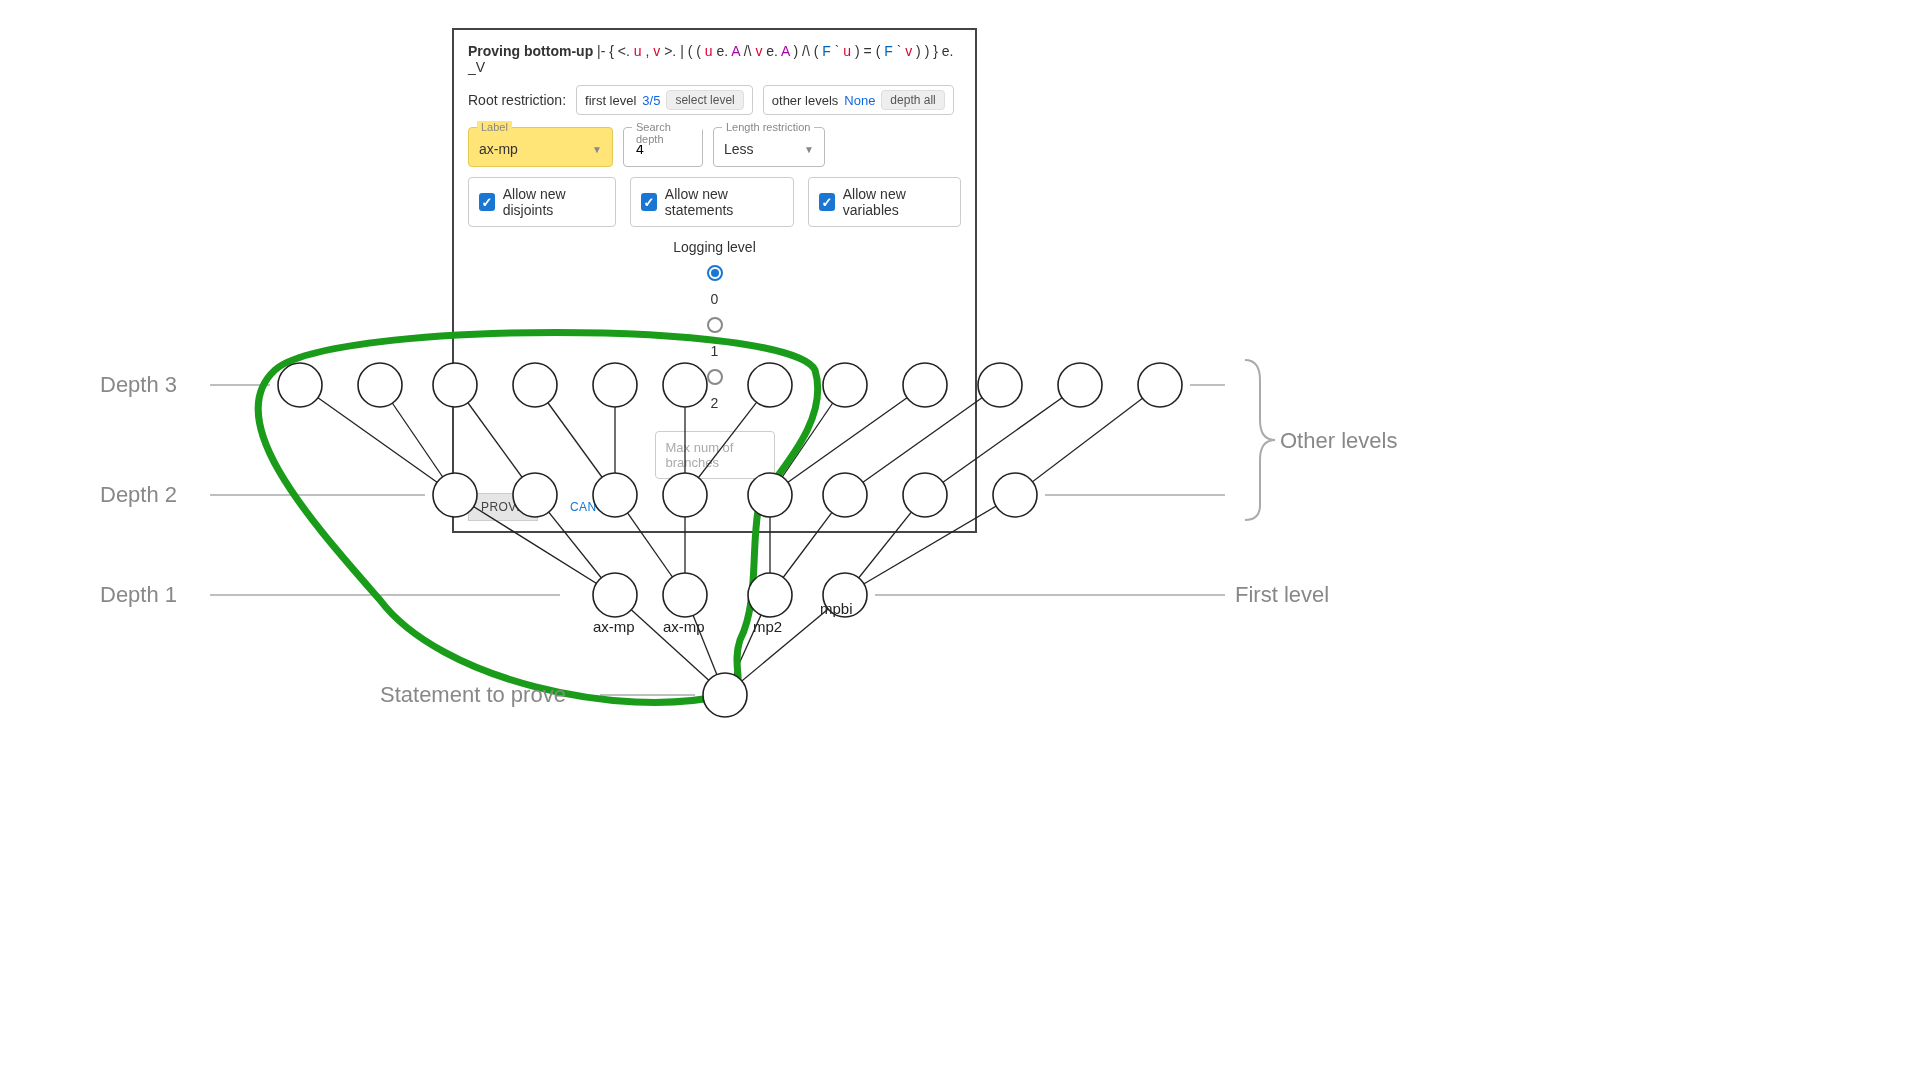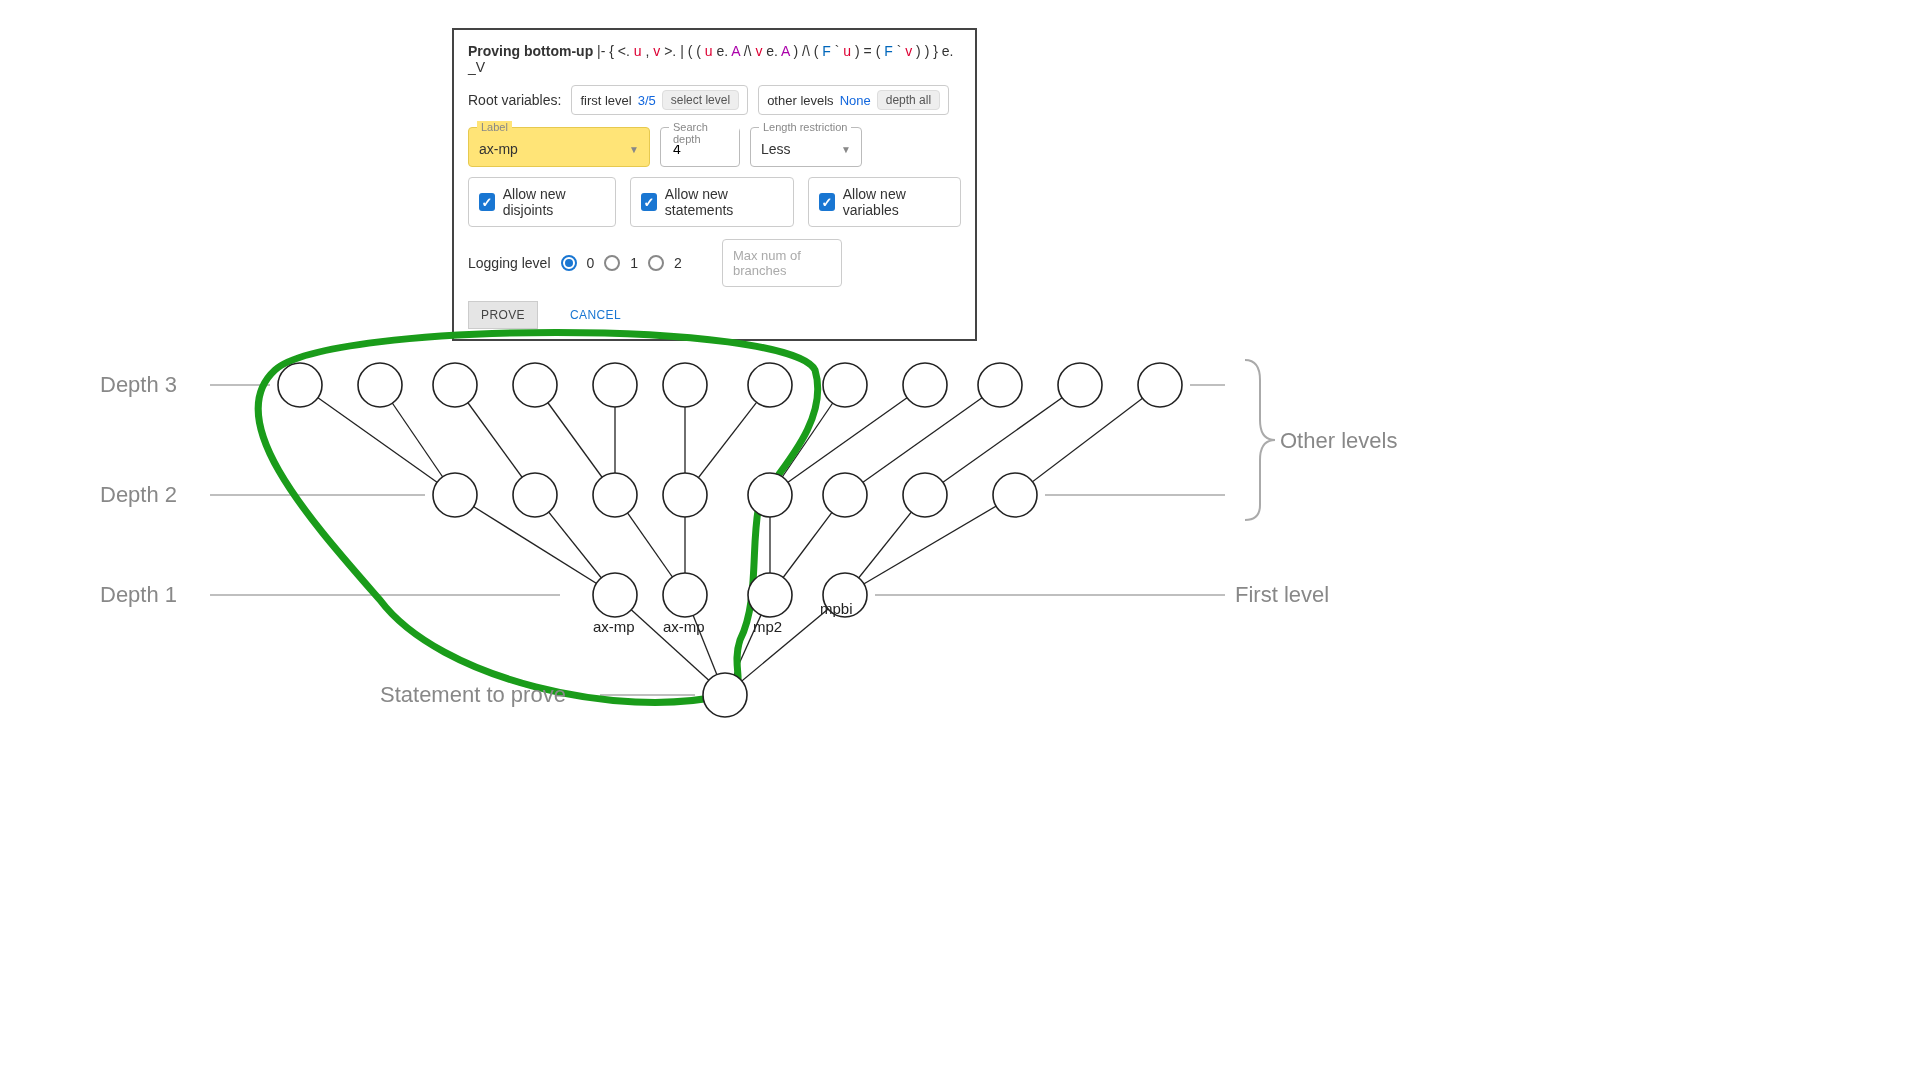--- a/index.html
+++ b/index.html
@@ -46,21 +46,21 @@
   .field input { border:none; outline:none; font-size:14px; width:40px; background:transparent;}
   .dd-caret { color:#888; font-size:10px; margin-left:auto;}
   .check-row { display:flex; gap:14px; margin-bottom:12px;}
   .check {
     border:1px solid #ccc; border-radius:4px; padding:8px 10px; display:flex; align-items:center; gap:8px; font-size:14px;
   }
   .cbox {
     width:18px; height:18px; background:#1976d2; border-radius:3px; display:flex; align-items:center; justify-content:center;
     color:#fff; font-size:13px; font-weight:bold;
   }
-  .log-row { display:flex; align-items:center; gap:10px; margin-bottom:14px;}
+  .log-row { display:flex; align-items:center; gap:10px; margin-bottom:14px;flex-direction:column;}
   .radio { width:16px; height:16px; border:2px solid #1976d2; border-radius:50%; display:inline-flex; align-items:center; justify-content:center;}
   .radio.gray{ border-color:#888;}
   .radio .dot{ width:8px; height:8px; background:#1976d2; border-radius:50%;}
   .num-input { border:1px solid #ccc; border-radius:4px; padding:8px 10px; color:#aaa; font-size:13px; width:120px;}
   .btn-row { display:flex; gap:26px; align-items:center;}
   .btn-prove { background:#e5e5e5; border:1px solid #ccc; padding:6px 12px; font-size:12px; letter-spacing:0.4px; color:#444;}
   .btn-cancel { color:#1976d2; font-size:12px; letter-spacing:0.4px; background:none; border:none;}
 
   
   .diagram {
@@ -75,35 +75,35 @@
 
 <div class="panel">
   <div class="title-row">
     <b>Proving bottom-up</b>
     <span class="expr">
       |- { &lt;. <span class="c-red">u</span> , <span class="c-red">v</span> &gt;. | ( ( <span class="c-red">u</span> e. <span class="c-pur">A</span> /\ <span class="c-red">v</span> e. <span class="c-pur">A</span> ) /\ ( <span class="c-blue">F</span> ` <span class="c-red">u</span> ) = ( <span class="c-blue">F</span> ` <span class="c-red">v</span> ) ) } e. _V
     </span>
   </div>
 
   <div class="root-row">
-    <span>Root variables:</span>
+    <span>Root restriction:</span>
     <span class="chip-holder">
       <span>first level</span>
       <span class="cnt">3/5</span>
       <span class="mini-btn">select level</span>
     </span>
     <span class="chip-holder">
       <span>other levels</span>
       <span class="cnt">None</span>
       <span class="mini-btn">depth all</span>
     </span>
   </div>
 
   <div class="field-row">
-    <div class="field hl" style="width:182px">
+    <div class="field hl" style="width:145px">
       <span class="float-label">Label</span>
       <span>ax-mp</span>
       <span class="dd-caret">▼</span>
     </div>
     <div class="field" style="width:80px">
       <span class="float-label">Search depth</span>
       <input value="4" style="">
     </div>
     <div class="field" style="width:112px">
       <span class="float-label">Length restriction</span>

